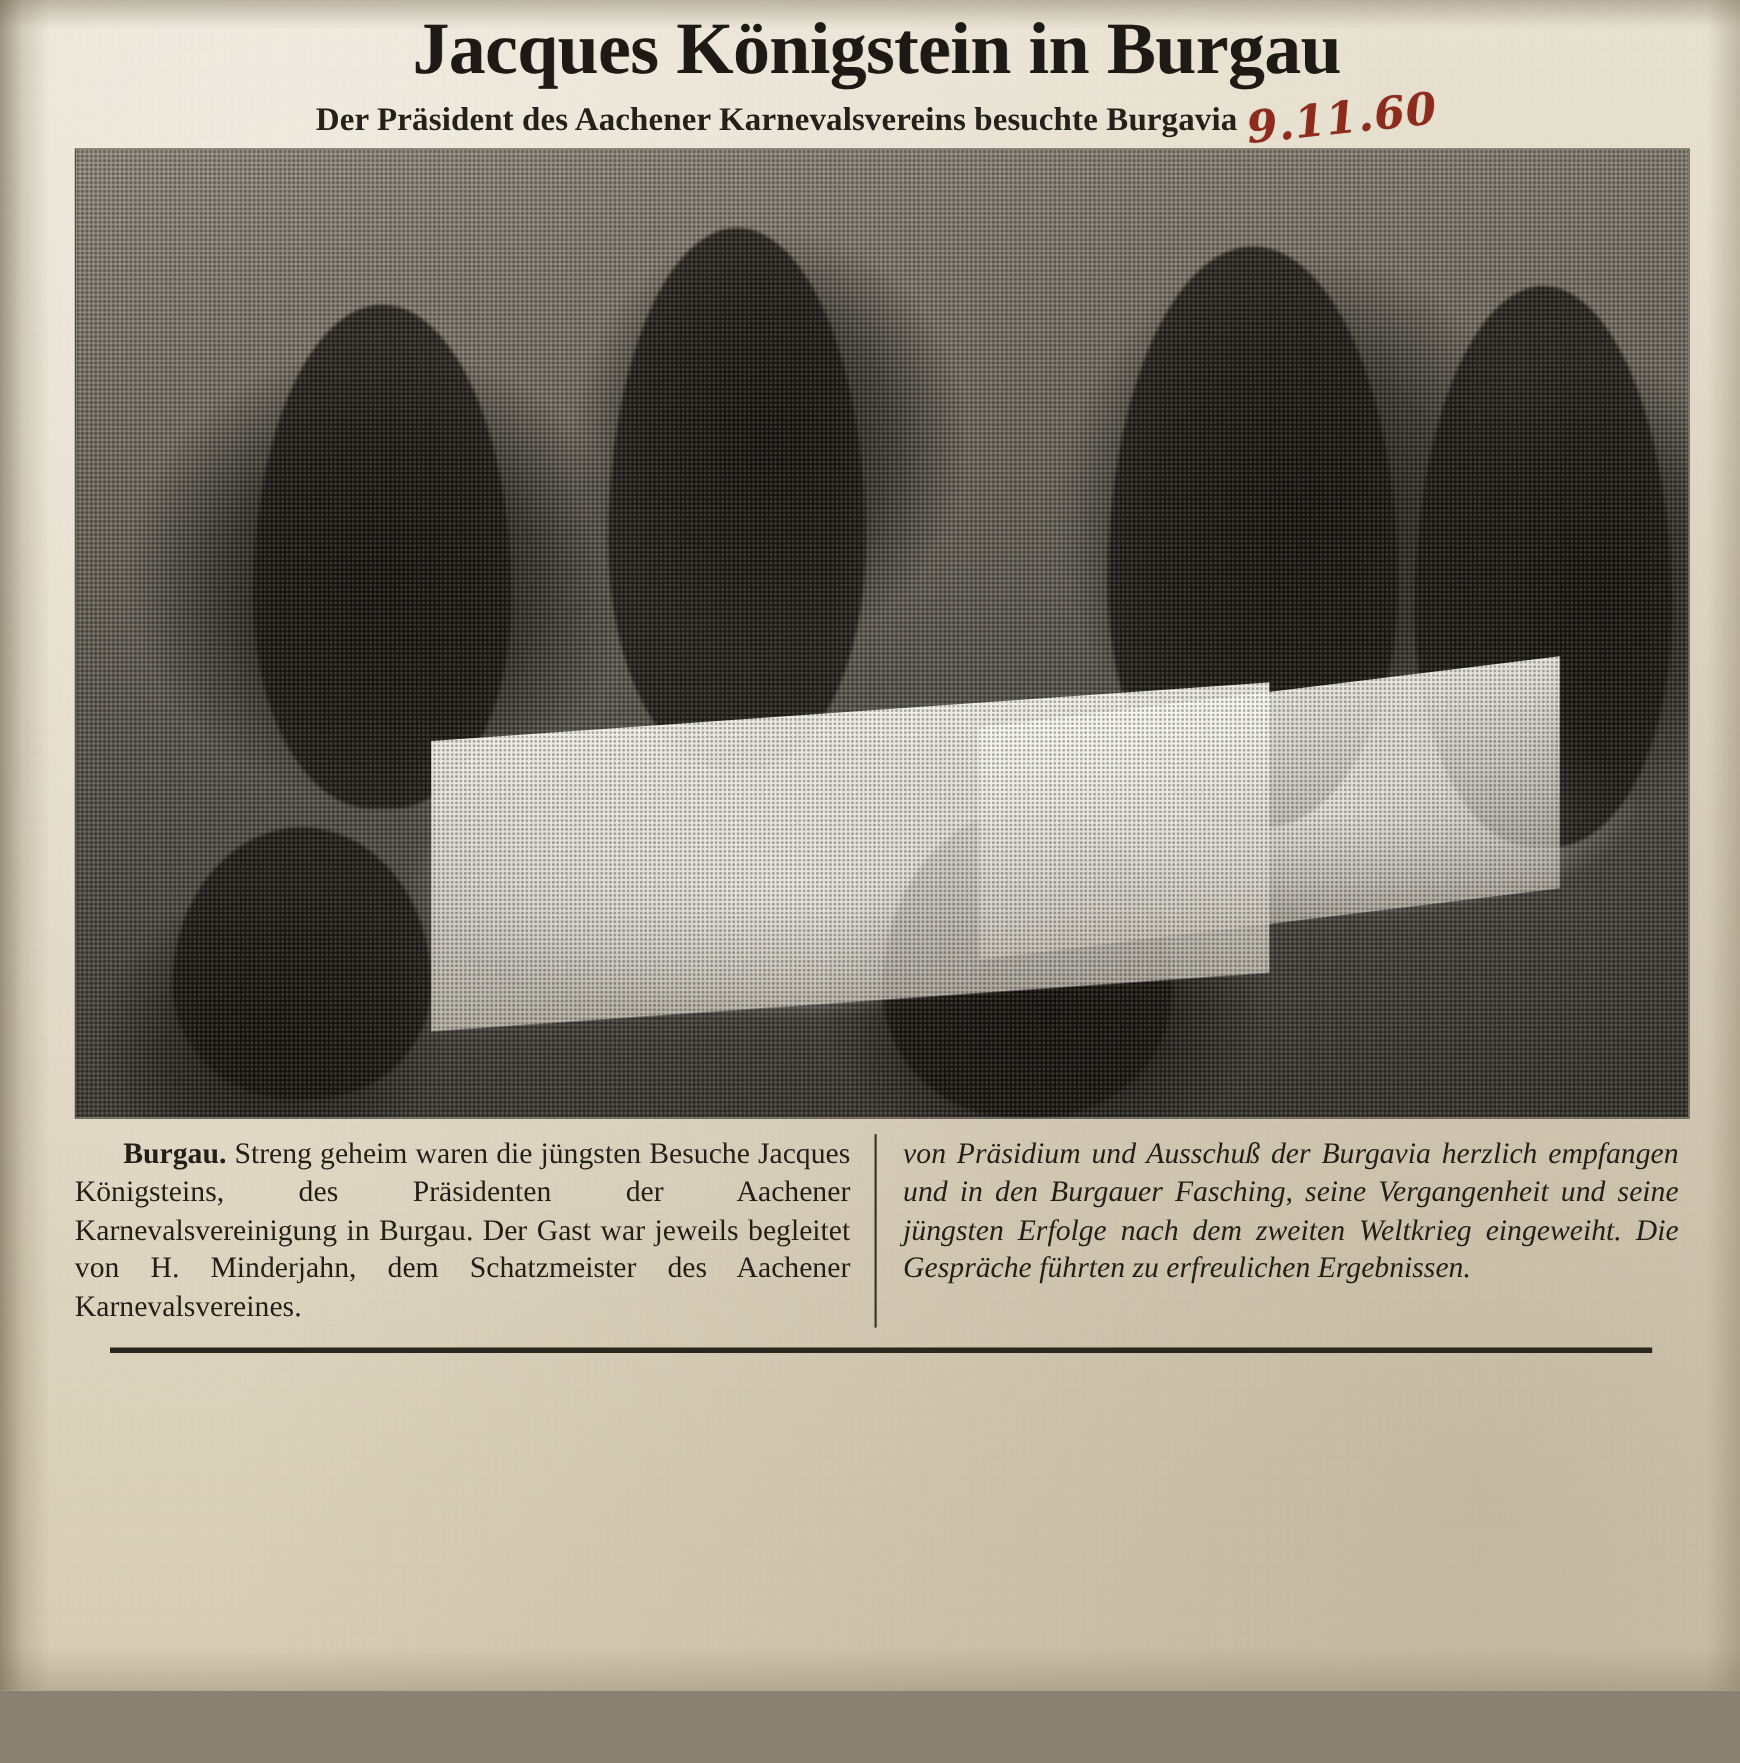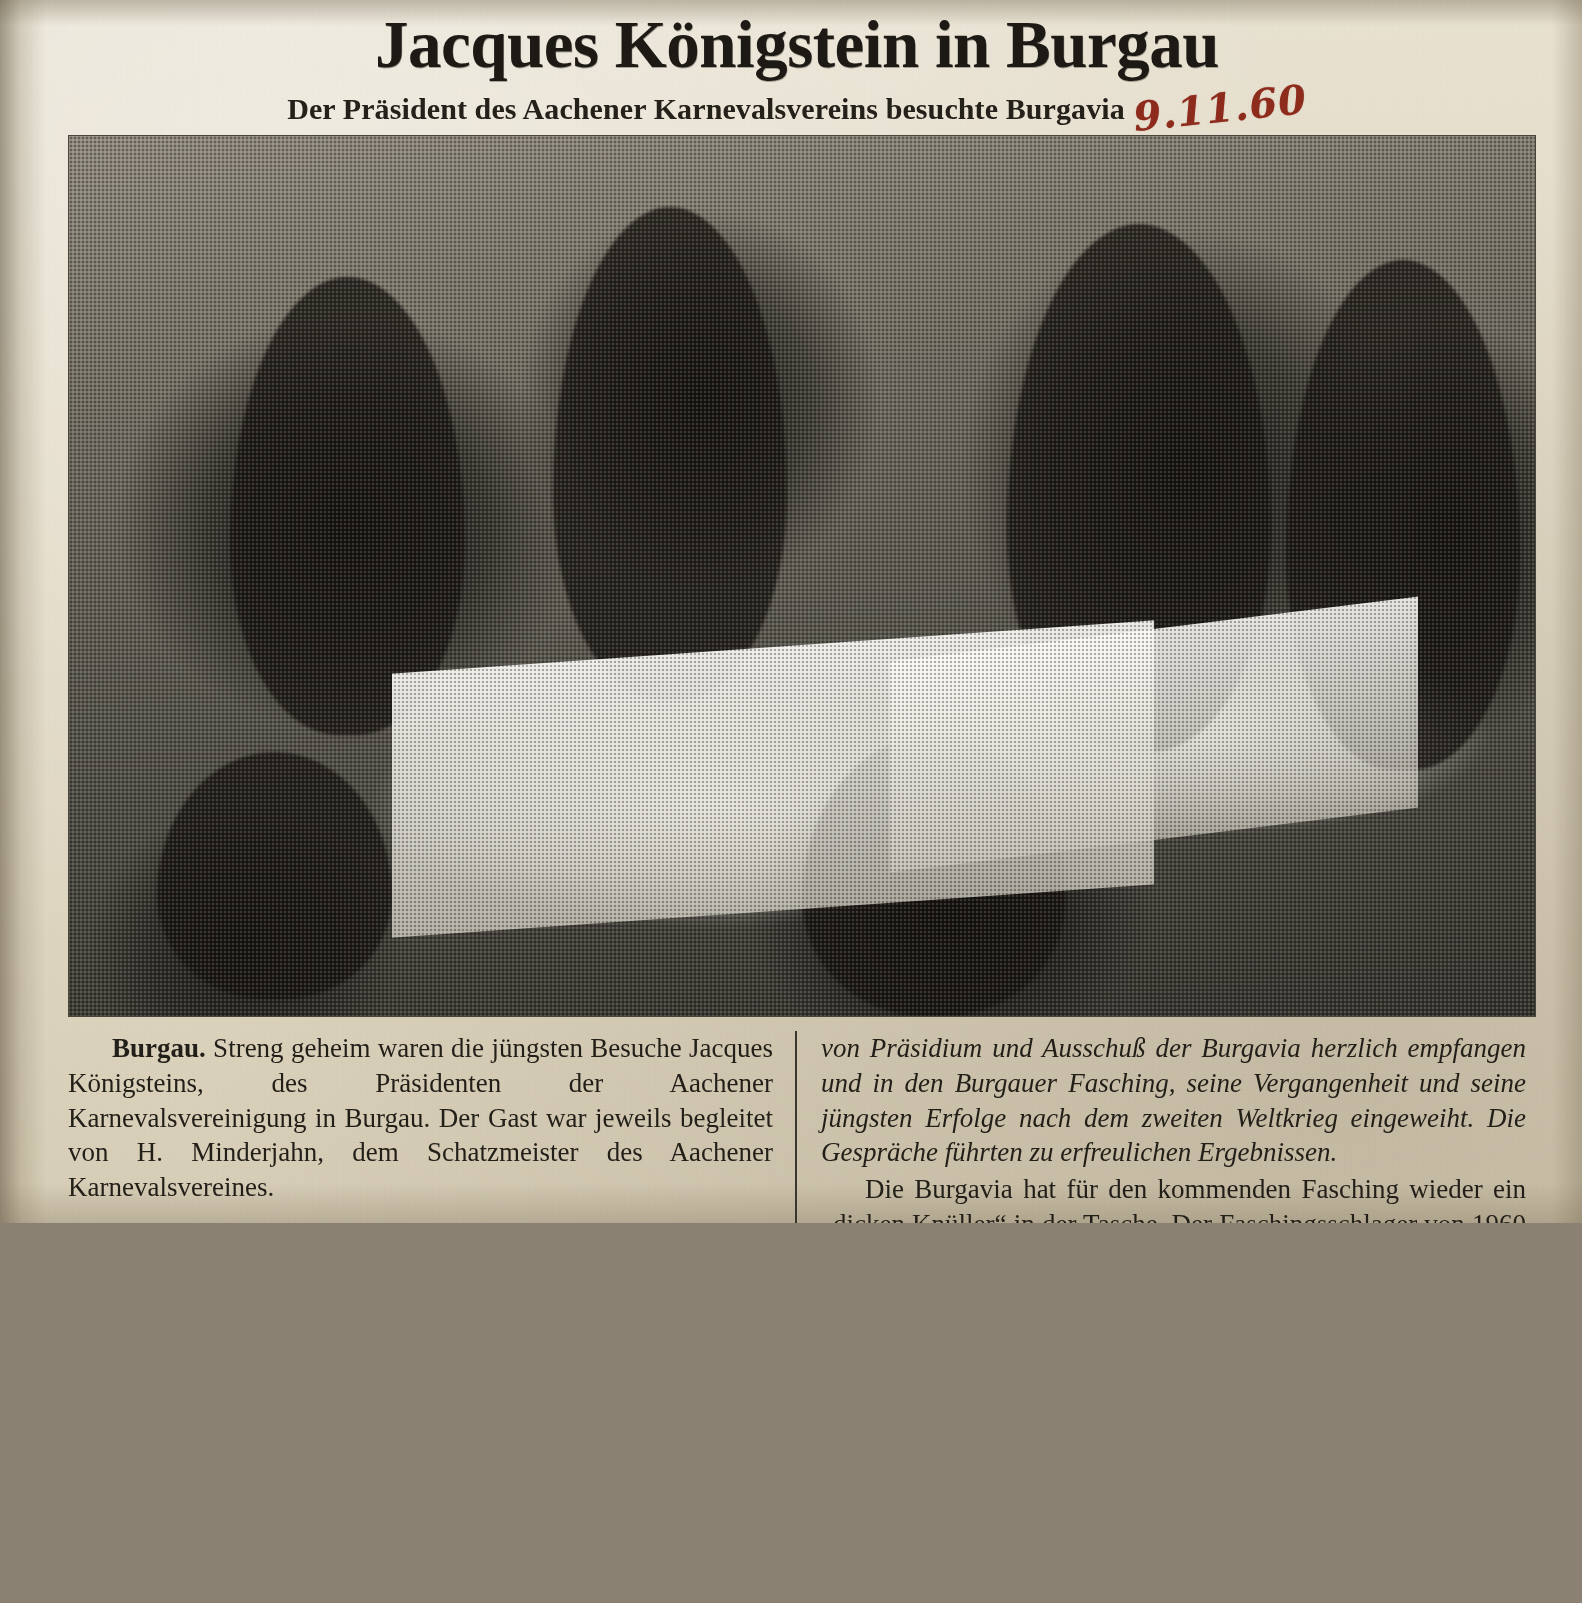--- a/index.html
+++ b/index.html
@@ -12,21 +12,21 @@
     width: 1582px;
     height: 1603px;
     overflow: hidden;
     font-family: "Liberation Serif", serif;
   }
 
   
   .clipping {
     position: relative;
     width: 1582px;
-    height: 1223px;
+    height: 1537px;
     background:
       radial-gradient(ellipse at 18% 12%, rgba(255,255,255,0.35) 0%, rgba(255,255,255,0) 55%),
       radial-gradient(ellipse at 85% 88%, rgba(120,105,80,0.22) 0%, rgba(120,105,80,0) 60%),
       linear-gradient(178deg, #e8e2d2 0%, #e3dbc8 35%, #ded5c0 70%, #d6ccb5 100%);
     box-sizing: border-box;
     padding: 0;
     overflow: hidden;
   }
   
   .grain {
@@ -256,19 +256,18 @@
       <div class="halftone"></div>
     </div>
 
 
     <div class="columns">
       <div class="col left">
         <p><span class="lead-place">Burgau.</span><span> Streng geheim waren die jüngsten Besuche Jacques Königsteins, des Präsidenten der Aachener Karnevalsvereinigung in Burgau. Der Gast war jeweils begleitet von H. Minderjahn, dem Schatzmeister des Aachener Karnevalsvereines.</span></p>
       </div>
       <div class="col right">
         <p class="noindent"><span>von Präsidium und Ausschuß der Burgavia herzlich empfangen und in den Burgauer Fasching, seine Vergangenheit und seine jüngsten Erfolge nach dem zweiten Weltkrieg eingeweiht. Die Gespräche führten zu erfreulichen Ergebnissen.</span></p>
-        <p><span>Die Burgavia hat für den kommenden Fasching wieder ein „dicken Knüller“ in der Tasche. Der Faschingsschlager von 1960 öffnete den Burgauern viele Türen. Wir werden bald mehr davon hören.</span></p>
       </div>
     </div>
 
     <div class="bottom-rule"></div>
   </div>
 </div>
 
 </body></html>

